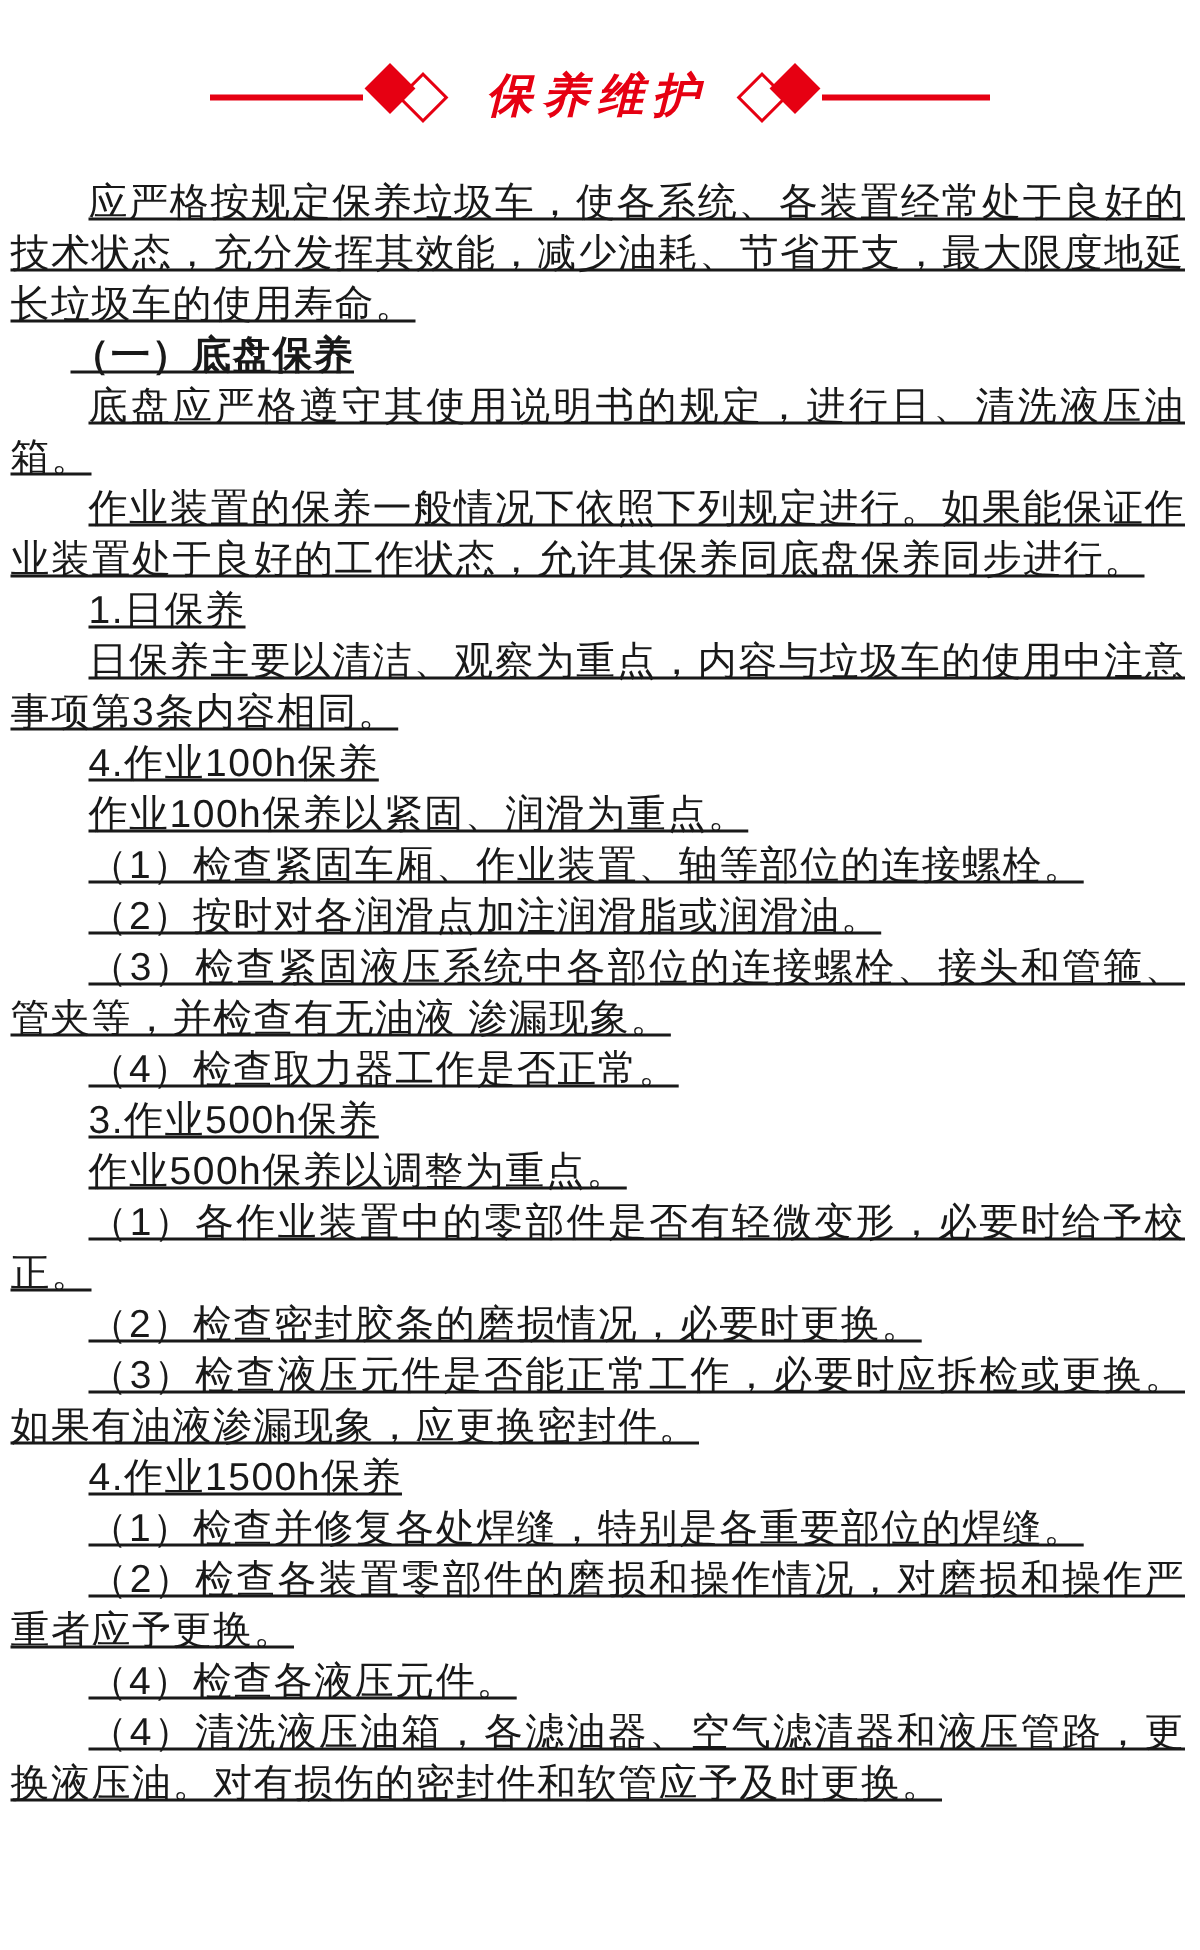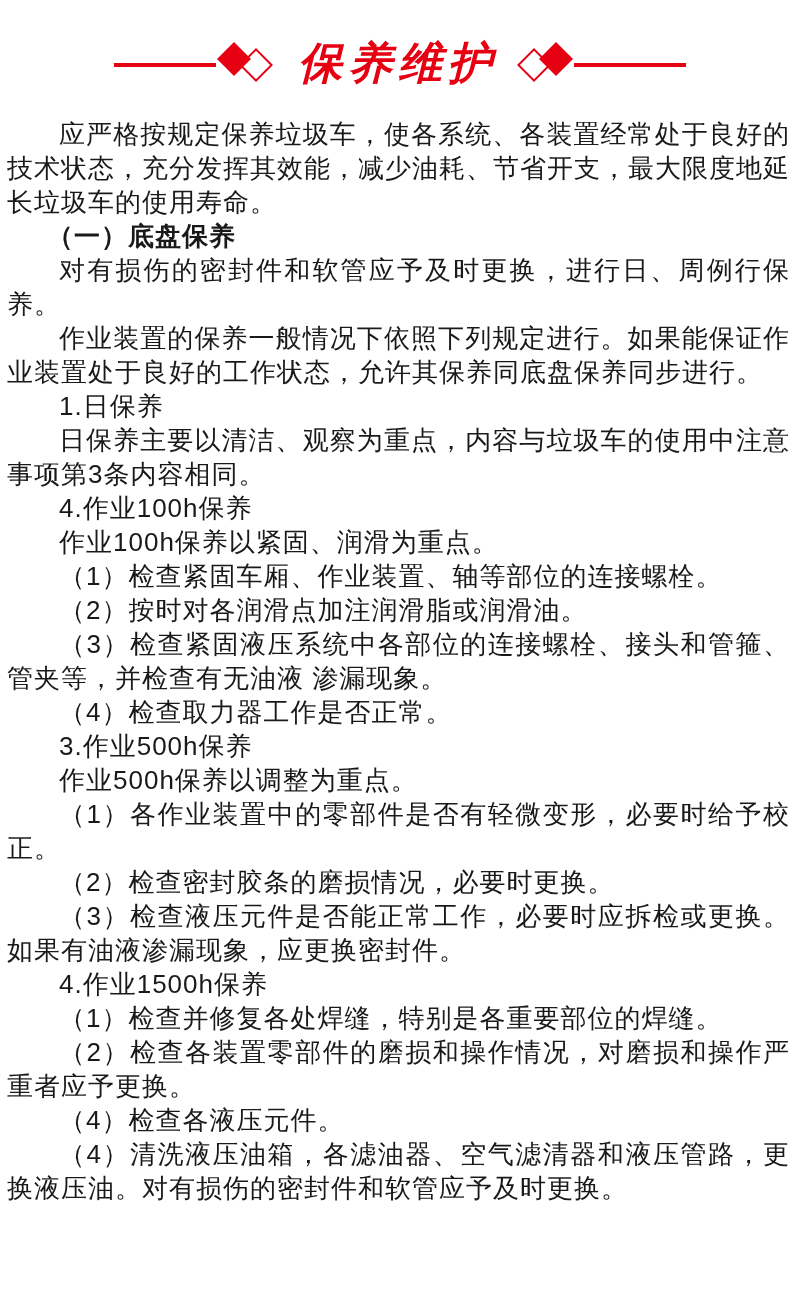--- a/index.html
+++ b/index.html
@@ -44,33 +44,34 @@
 
   
   .diamond-group.left .solid   { left: 6px;  top: 7px; }
   .diamond-group.left .outline { left: 28px; top: 13px; }
   
   .diamond-group.right .outline { left: 8px;  top: 13px; }
   .diamond-group.right .solid   { left: 30px; top: 7px; }
 
   .banner-title {
     color: var(--red);
-    font-size: 44px;
+    font-size: 31px;
     font-weight: 800;
     font-style: italic;
     letter-spacing: 6px;
     margin: 0 16px 0 22px;
     white-space: nowrap;
     line-height: 1;
     transform: translateY(-2px);
   }
 
   
   .doc {
     padding: 15px 10px 0 7px;
+    text-decoration: underline;
   }
   .doc p {
     font-size: 26px;
     line-height: 34px;
     text-indent: 52px;
     text-align: justify;
     letter-spacing: 1px;
     color: var(--ink);
   }
   .doc p.heading {
@@ -91,21 +92,21 @@
   <span class="diamond-group right">
     <span class="diamond outline"></span>
     <span class="diamond solid"></span>
   </span>
   <span class="rule right"></span>
 </div>
 
 <div class="doc" id="doc">
     <p class="body">应严格按规定保养垃圾车，使各系统、各装置经常处于良好的技术状态，充分发挥其效能，减少油耗、节省开支，最大限度地延长垃圾车的使用寿命。</p>
     <p class="heading">（一）底盘保养</p>
-    <p class="body">对有损伤的密封件和软管应予及时更换，进行日、周例行保养。</p>
+    <p class="body">底盘应严格遵守其使用说明书的规定，进行日、清洗液压油箱。</p>
     <p class="body">作业装置的保养一般情况下依照下列规定进行。如果能保证作业装置处于良好的工作状态，允许其保养同底盘保养同步进行。</p>
     <p class="body">1.日保养</p>
     <p class="body">日保养主要以清洁、观察为重点，内容与垃圾车的使用中注意事项第3条内容相同。</p>
     <p class="body">4.作业100h保养</p>
     <p class="body">作业100h保养以紧固、润滑为重点。</p>
     <p class="body">（1）检查紧固车厢、作业装置、轴等部位的连接螺栓。</p>
     <p class="body">（2）按时对各润滑点加注润滑脂或润滑油。</p>
     <p class="body">（3）检查紧固液压系统中各部位的连接螺栓、接头和管箍、管夹等，并检查有无油液 渗漏现象。</p>
     <p class="body">（4）检查取力器工作是否正常。</p>
     <p class="body">3.作业500h保养</p>

